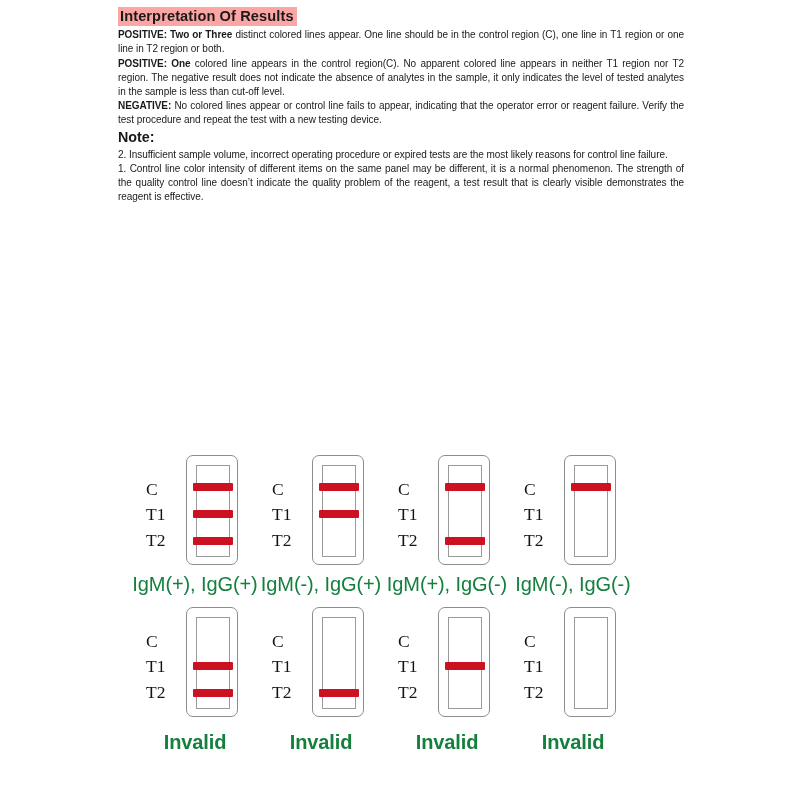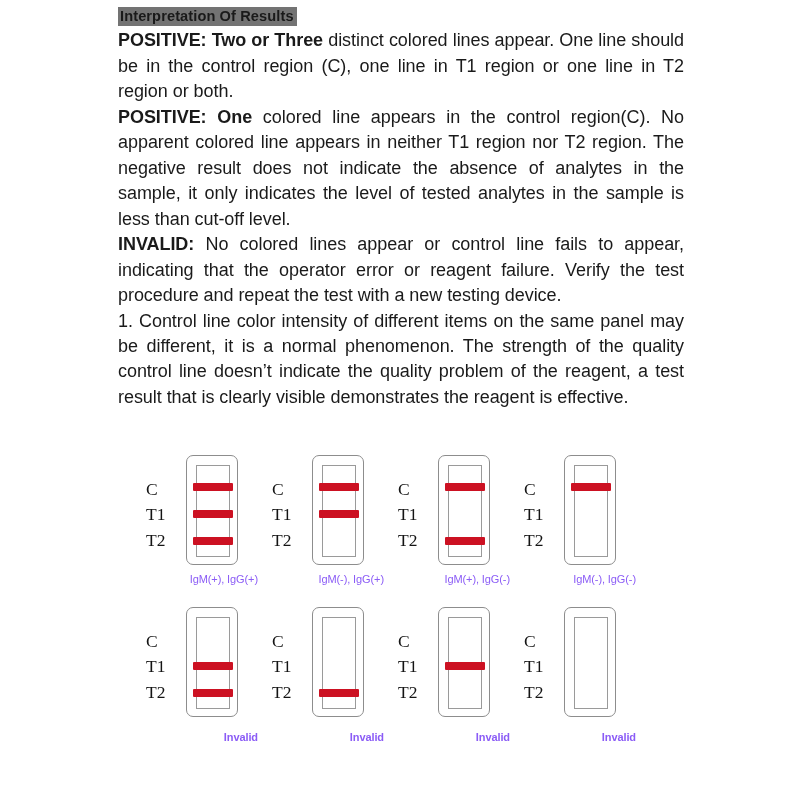--- a/index.html
+++ b/index.html
@@ -26,28 +26,28 @@
   #text-block {
     position: absolute;
     left: 118px;
     top: 7px;
     width: 566px;
   }
   .doc-title {
     font-size: 14.6px;
     font-weight: bold;
     letter-spacing: 0.1px;
-    background: #737373;
+    background: #fca5a5;
     display: inline-block;
     padding: 1px 3px 2px 2px;
     margin: 0 0 2px 0;
     line-height: 1.12;
   }
   .para {
-    font-size: 18px;
+    font-size: 10px;
     line-height: 1.415;
     text-align: justify;
     margin: 0;
     padding: 0;
     letter-spacing: -0.05px;
   }
   .para .lead { font-weight: bold; }
   .note-head {
     font-size: 14.3px;
     font-weight: bold;
@@ -129,46 +129,48 @@
   }
   .line.pos-c  { top: 27px; }
   .line.pos-t1 { top: 54px; }
   .line.pos-t2 { top: 81px; }
 
   .caption {
     position: absolute;
     top: 118px;
     left: 0;
     width: 126px;
-    text-align: right;
-    font-size: 11px;
-    color: #8b5cf6;
+    text-align: center;
+    font-size: 20px;
+    color: #15803d;
     letter-spacing: -0.1px;
   }
   .caption.invalid {
     top: 124px;
     font-weight: bold;
   }
 </style>
 </head>
 <body>
 
 <div id="page">
 
   <div id="text-block">
 
     <div class="doc-title">Interpretation Of Results</div>
 
     <p class="para"><span class="lead">POSITIVE: Two or Three</span><span> distinct colored lines appear. One line should be in the control region (C), one line in T1 region or one line in T2 region or both.</span></p>
 
     <p class="para"><span class="lead">POSITIVE: One</span><span> colored line appears in the control region(C). No apparent colored line appears in neither T1 region nor T2 region. The negative result does not indicate the absence of analytes in the sample, it only indicates the level of tested analytes in the sample is less than cut-off level.</span></p>
 
-    <p class="para"><span class="lead">INVALID:</span><span> No colored lines appear or control line fails to appear, indicating that the operator error or reagent failure. Verify the test procedure and repeat the test with a new testing device.</span></p>
-
-
+    <p class="para"><span class="lead">NEGATIVE:</span><span> No colored lines appear or control line fails to appear, indicating that the operator error or reagent failure. Verify the test procedure and repeat the test with a new testing device.</span></p>
+
+    <p class="note-head">Note:</p>
+
+    <p class="para">2. Insufficient sample volume, incorrect operating procedure or expired tests are the most likely reasons for control line failure.</p>
     <p class="para">1. Control line color intensity of different items on the same panel may be different, it is a normal phenomenon. The strength of the quality control line doesn’t indicate the quality problem of the reagent, a test result that is clearly visible demonstrates the reagent is effective.</p>
   </div>
 
   <div id="figure">
     <div class="cassette-row" id="row-1">
         <div class="cassette-cell">
           <div class="cassette-group">
             <div class="labels">
               <span>C</span>
               <span>T1</span>

